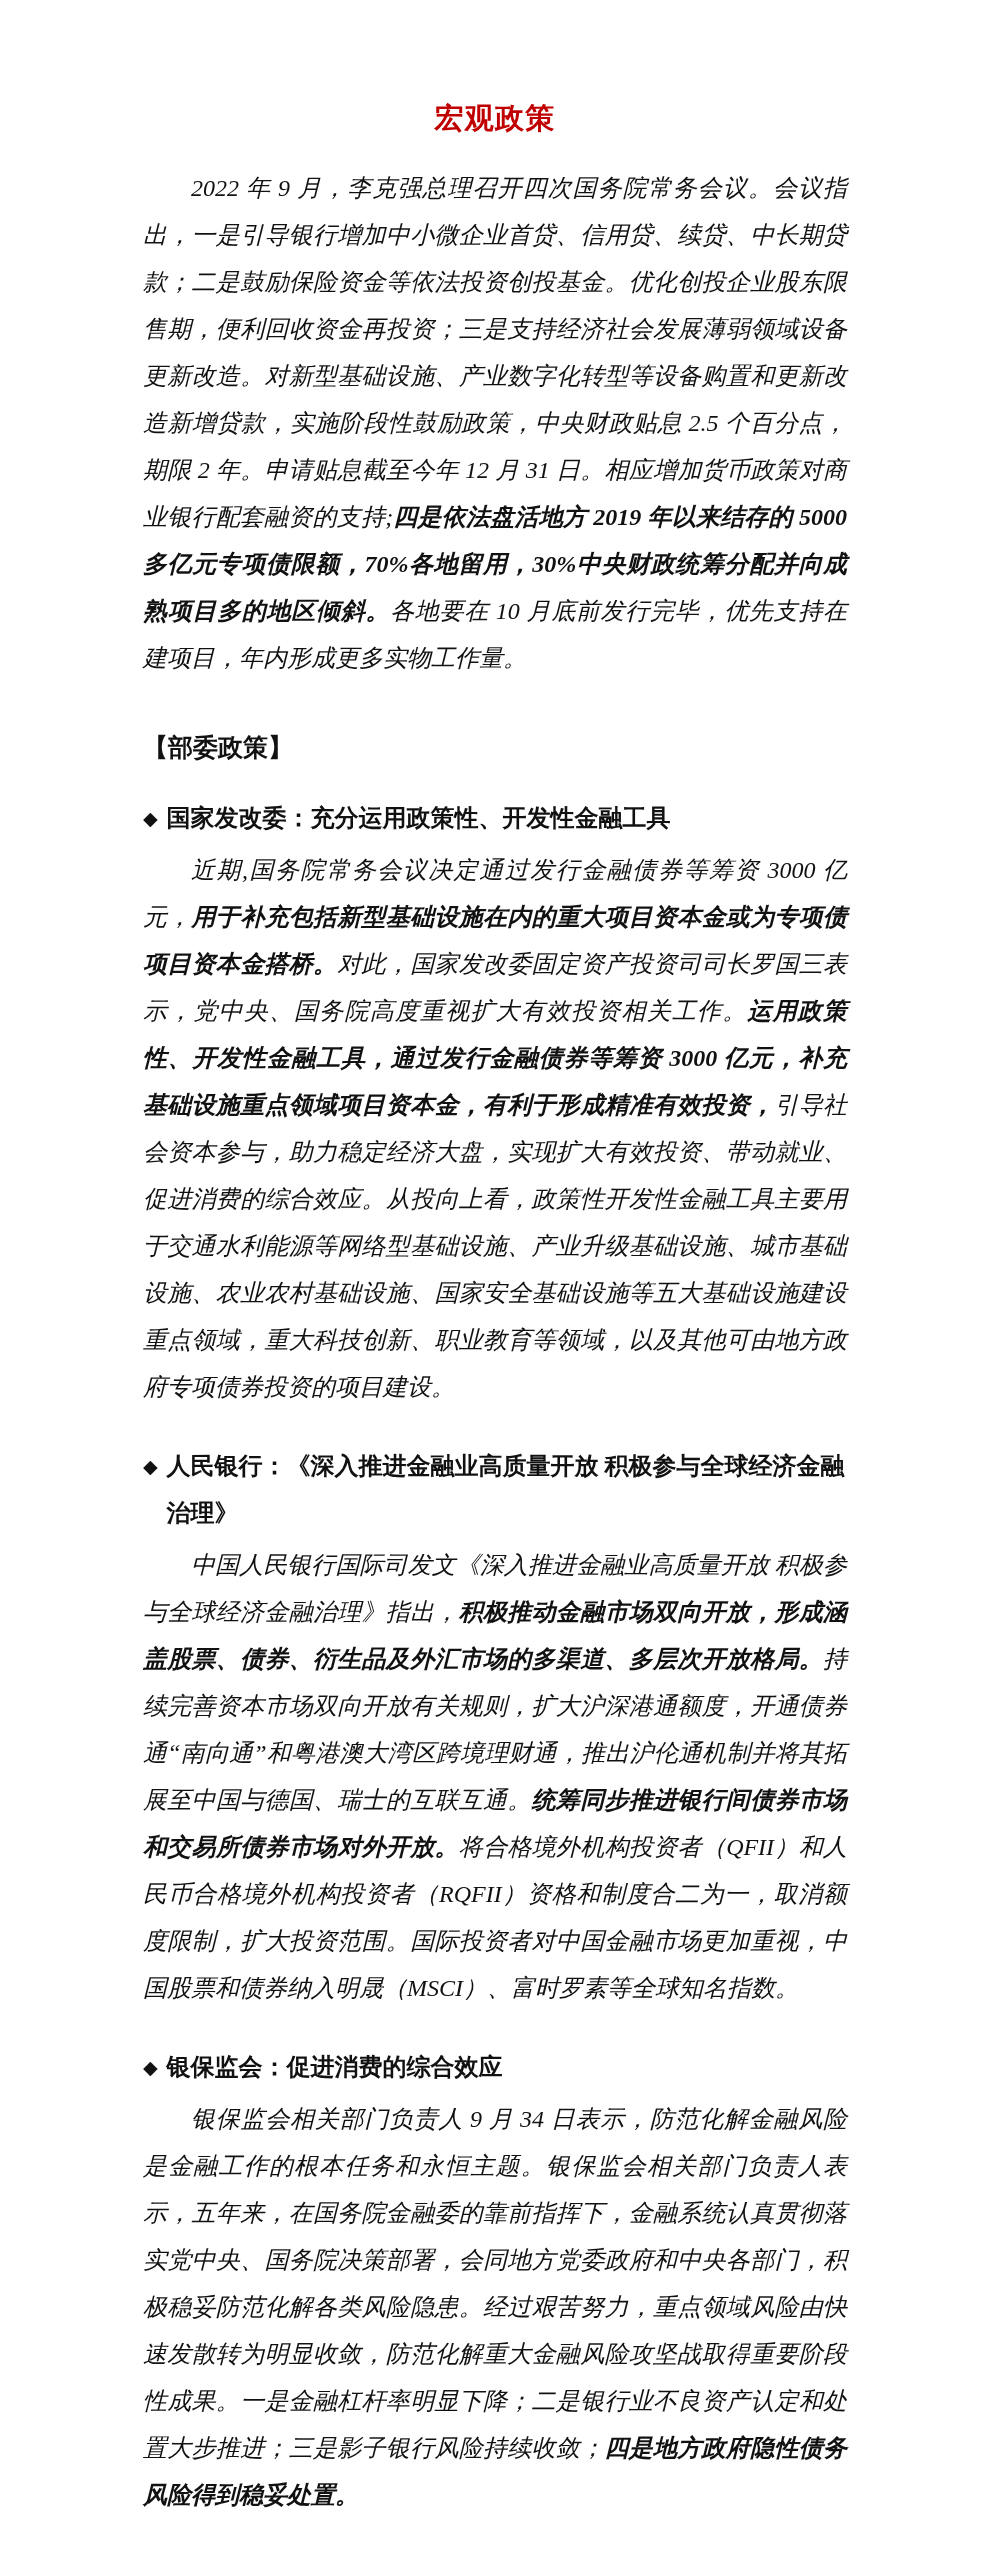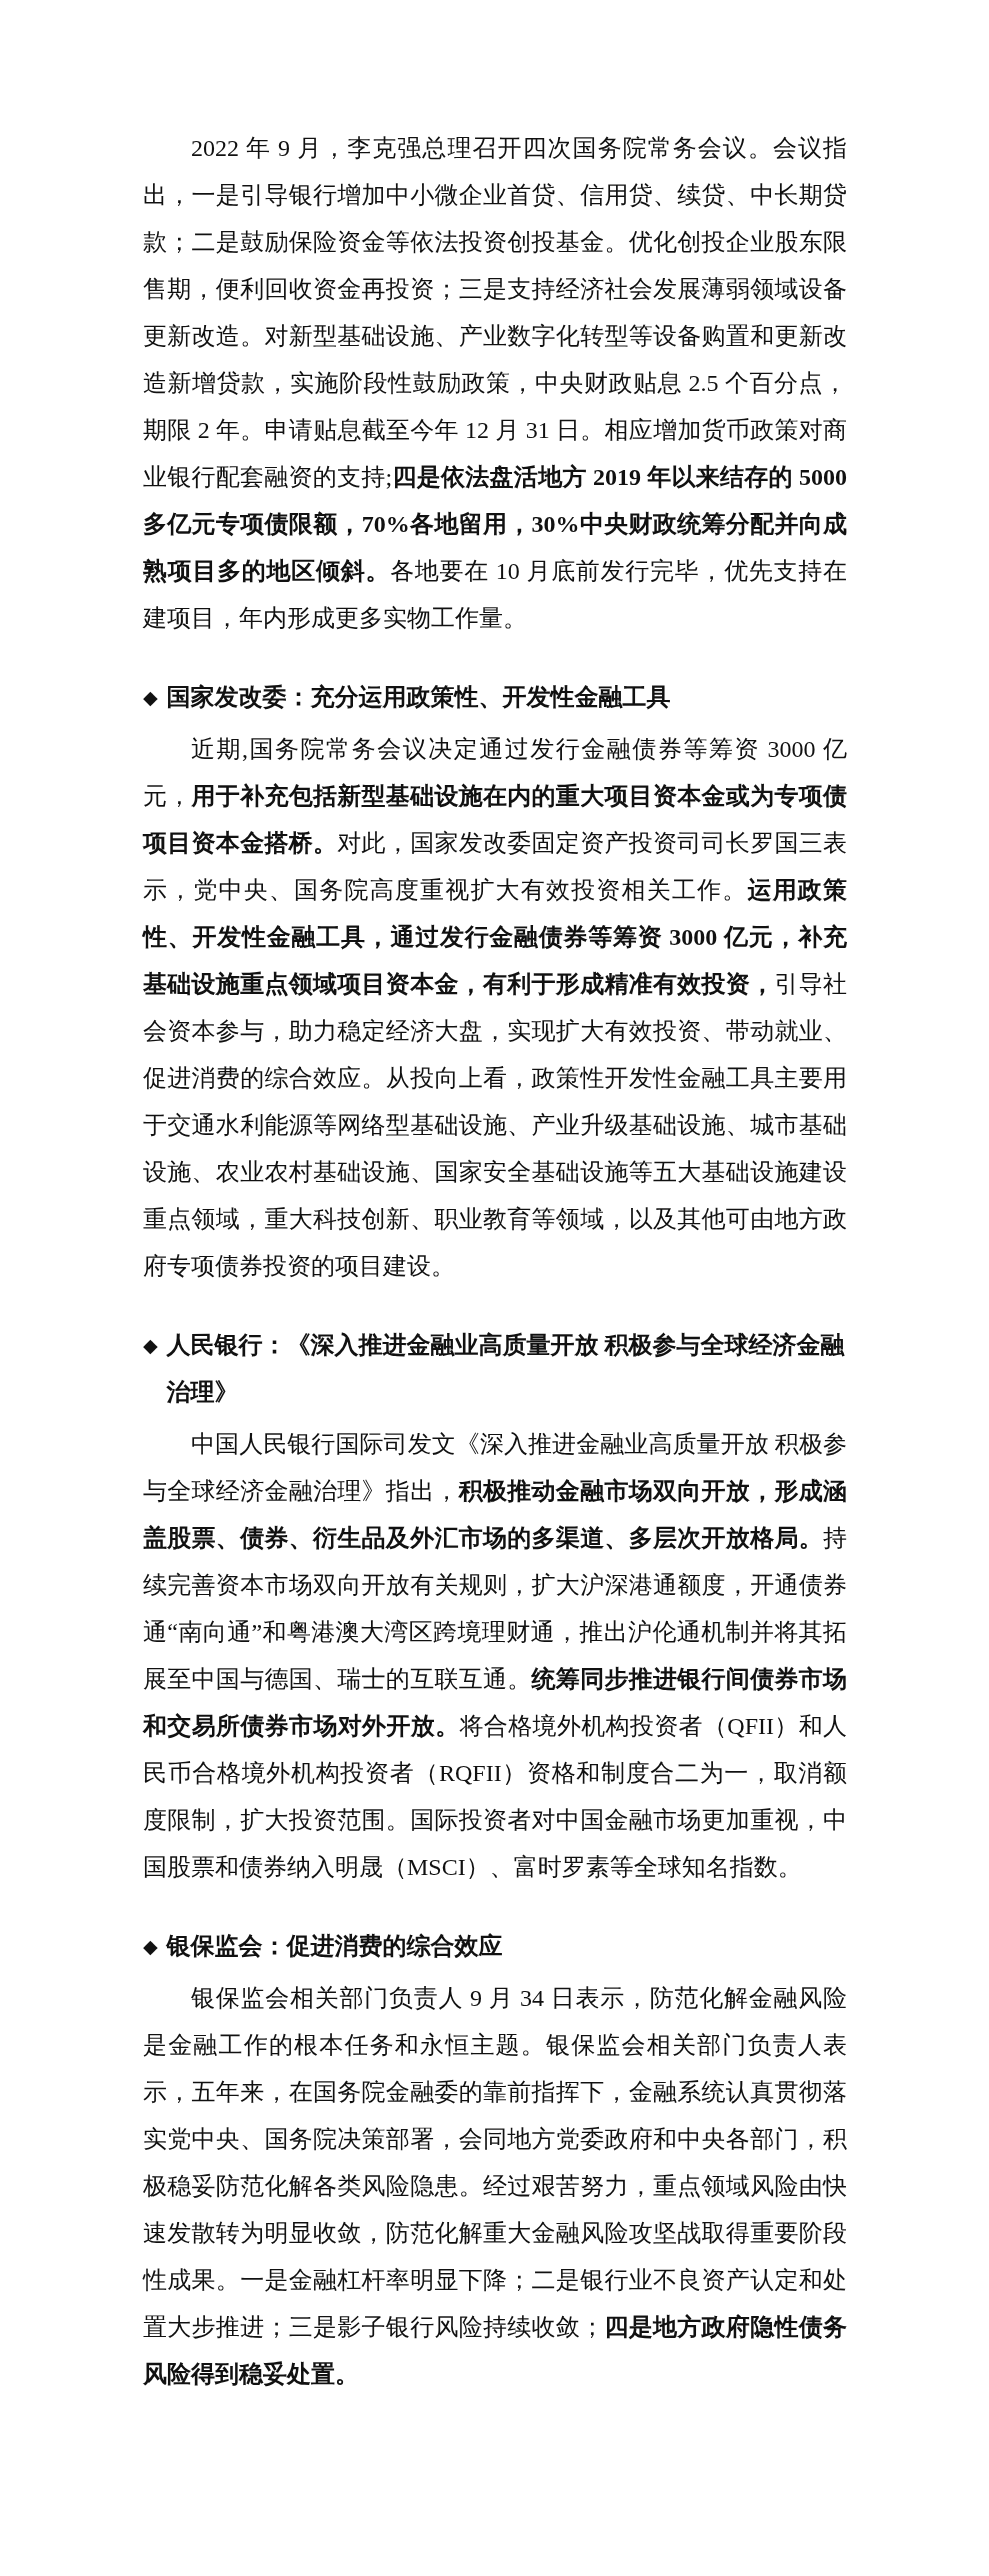--- a/index.html
+++ b/index.html
@@ -29,20 +29,21 @@
     margin: 51px 0 0 0;
     line-height: 1.2;
   }
   .para {
     font-size: 24px;
     line-height: 47px;
     text-align: justify;
     text-indent: 2em;
     margin: 26px 0 0 0;
     font-weight: 400;
+    font-style: italic;
   }
   .bullet {
     font-size: 24px;
     line-height: 47px;
     font-weight: 700;
     display: flex;
     align-items: flex-start;
     margin: 32px 0 0 0;
   }
   .bullet .marker {
@@ -55,22 +56,24 @@
     margin-top: 5px;
   }
   .b {
     font-weight: 700;
   }
 </style>
 </head>
 <body>
 
 <div class="page">
+  <h1 class="doc-title" style="color: rgb(192, 0, 0);">宏观政策</h1>
   <main class="doc-body">
       <p class="para"><span>2022 年 9 月，李克强总理召开四次国务院常务会议。会议指出，一是引导银行增加中小微企业首贷、信用贷、续贷、中长期贷款；二是鼓励保险资金等依法投资创投基金。优化创投企业股东限售期，便利回收资金再投资；三是支持经济社会发展薄弱领域设备更新改造。对新型基础设施、产业数字化转型等设备购置和更新改造新增贷款，实施阶段性鼓励政策，中央财政贴息 2.5 个百分点，期限 2 年。申请贴息截至今年 12 月 31 日。相应增加货币政策对商业银行配套融资的支持;</span><span class="b">四是依法盘活地方 2019 年以来结存的 5000 多亿元专项债限额，70%各地留用，30%中央财政统筹分配并向成熟项目多的地区倾斜。</span><span>各地要在 10 月底前发行完毕，优先支持在建项目，年内形成更多实物工作量。</span></p>
+      <h2 class="section-heading">【部委政策】</h2>
       <div class="bullet">
     <span class="marker">◆</span>
     <span class="bullet-text"><span class="b">国家发改委：充分运用政策性、开发性金融工具</span></span>
   </div>
       <p class="para"><span>近期,国务院常务会议决定通过发行金融债券等筹资 3000 亿元，</span><span class="b">用于补充包括新型基础设施在内的重大项目资本金或为专项债项目资本金搭桥。</span><span>对此，国家发改委固定资产投资司司长罗国三表示，党中央、国务院高度重视扩大有效投资相关工作。</span><span class="b">运用政策性、开发性金融工具，通过发行金融债券等筹资 3000 亿元，补充基础设施重点领域项目资本金，有利于形成精准有效投资，</span><span>引导社会资本参与，助力稳定经济大盘，实现扩大有效投资、带动就业、促进消费的综合效应。从投向上看，政策性开发性金融工具主要用于交通水利能源等网络型基础设施、产业升级基础设施、城市基础设施、农业农村基础设施、国家安全基础设施等五大基础设施建设重点领域，重大科技创新、职业教育等领域，以及其他可由地方政府专项债券投资的项目建设。</span></p>
       <div class="bullet">
     <span class="marker">◆</span>
     <span class="bullet-text"><span class="b">人民银行：《深入推进金融业高质量开放 积极参与全球经济金融治理》</span></span>
   </div>
       <p class="para"><span>中国人民银行国际司发文《深入推进金融业高质量开放 积极参与全球经济金融治理》指出，</span><span class="b">积极推动金融市场双向开放，形成涵盖股票、债券、衍生品及外汇市场的多渠道、多层次开放格局。</span><span>持续完善资本市场双向开放有关规则，扩大沪深港通额度，开通债券通“南向通”和粤港澳大湾区跨境理财通，推出沪伦通机制并将其拓展至中国与德国、瑞士的互联互通。</span><span class="b">统筹同步推进银行间债券市场和交易所债券市场对外开放。</span><span>将合格境外机构投资者（QFII）和人民币合格境外机构投资者（RQFII）资格和制度合二为一，取消额度限制，扩大投资范围。国际投资者对中国金融市场更加重视，中国股票和债券纳入明晟（MSCI）、富时罗素等全球知名指数。</span></p>

